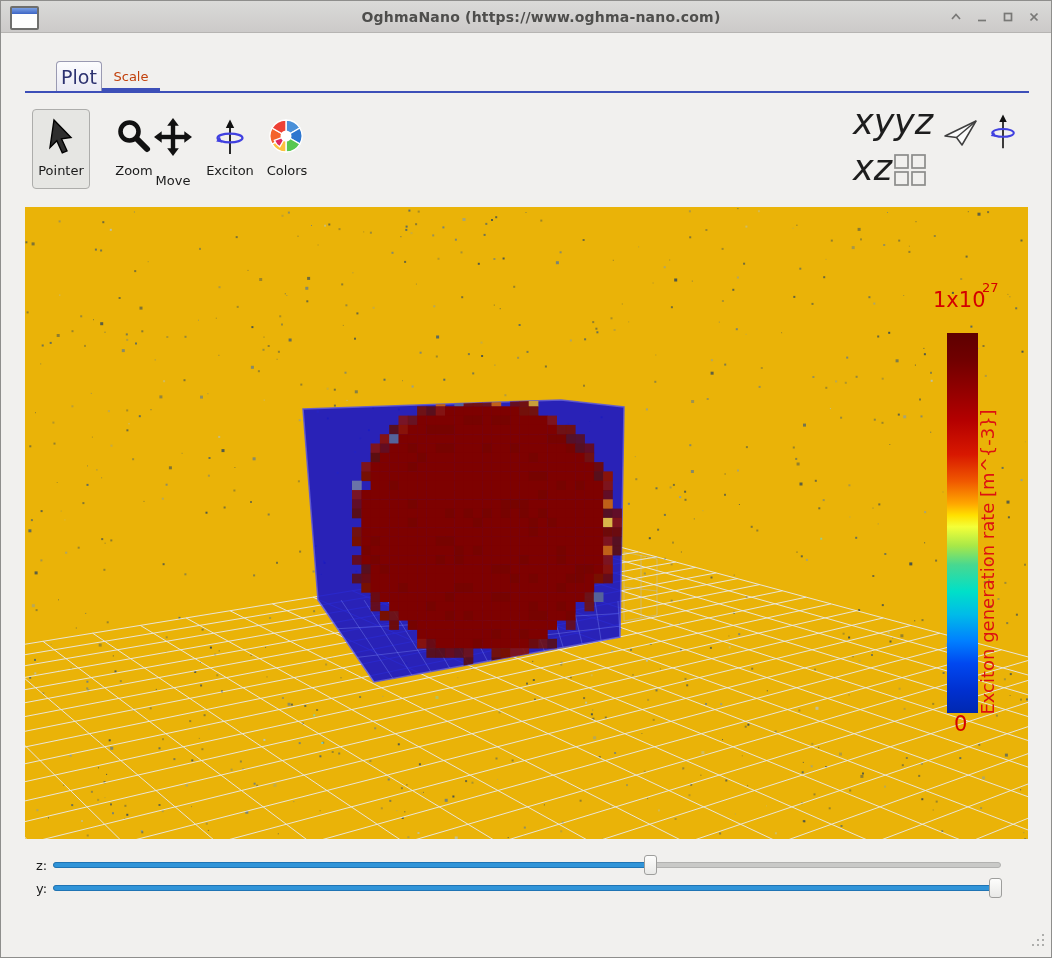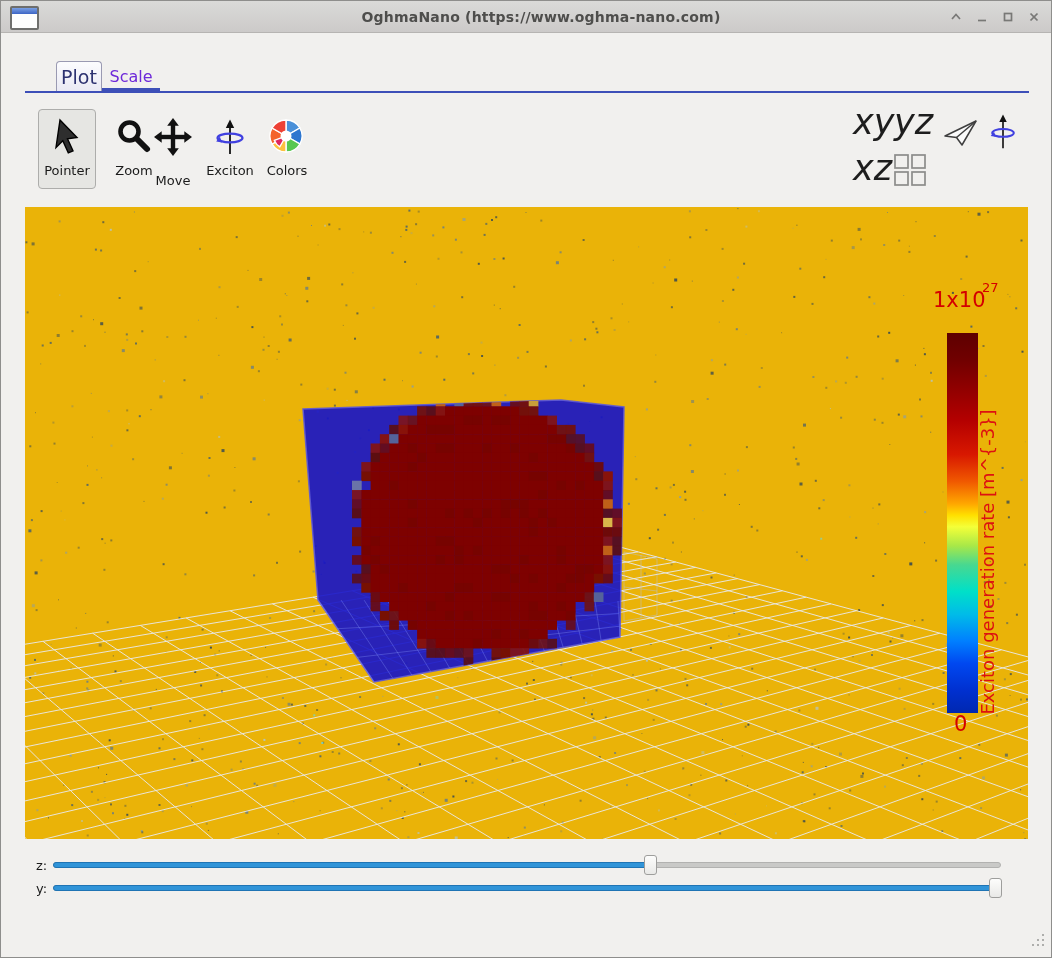--- a/index.html
+++ b/index.html
@@ -39,21 +39,21 @@
   #tab-plot {
     position:absolute; left:31px; top:2px; width:46px; height:31px;
     background:linear-gradient(#fcfcfe,#e9e9f3);
     border:1px solid #9a9ab2; border-bottom:none; border-radius:4px 4px 0 0;
     display:flex; align-items:center; justify-content:center;
     font-size:19px; color:#2d3270;
   }
   #tab-scale {
     position:absolute; left:78px; top:2px; width:56px; height:31px;
     display:flex; align-items:center; justify-content:center;
-    font-size:16px; color:#6d28d9;
+    font-size:13px; color:#c2410c;
   }
   #tab-line { position:absolute; left:0; top:32px; width:1004px; height:2px; background:#3d4fb8; }
   #tab-scale-underline { position:absolute; left:77px; top:29px; width:58px; height:4px; background:#3d4fb8; }
   
   #toolbar { position:absolute; left:0; top:100px; width:1052px; height:95px; }
   .tbtn {
     position:absolute; top:8px; height:80px;
     display:flex; flex-direction:column; align-items:center; justify-content:flex-start;
     background:transparent; border:1px solid transparent; border-radius:4px;
     font-size:13px; color:#1a1a1a; padding-top:4px;
@@ -127,21 +127,21 @@
 
   <div id="tabs">
     <div id="tab-plot">Plot</div>
     <div id="tab-scale">Scale</div>
     <div id="tab-scale-underline"></div>
     <div id="tab-line"></div>
   </div>
 
   <div id="toolbar">
 
-    <div class="tbtn selected" style="left:37px;width:58px;">
+    <div class="tbtn selected" style="left:31px;width:58px;">
       <span class="ticon">
         <svg width="40" height="40" viewBox="0 0 40 40">
           <path d="M13 3 L30 20.5 L20.5 21.8 L26 33.8 L21.3 35.8 L15.8 23.8 L9 30.5 Z" fill="#2e2e2e" stroke="#000" stroke-width="1.4"></path>
         </svg>
       </span>
       <span class="tlabel">Pointer</span>
     </div>
 
     <div class="tbtn" style="left:109px;width:48px;">
       <span class="ticon">

